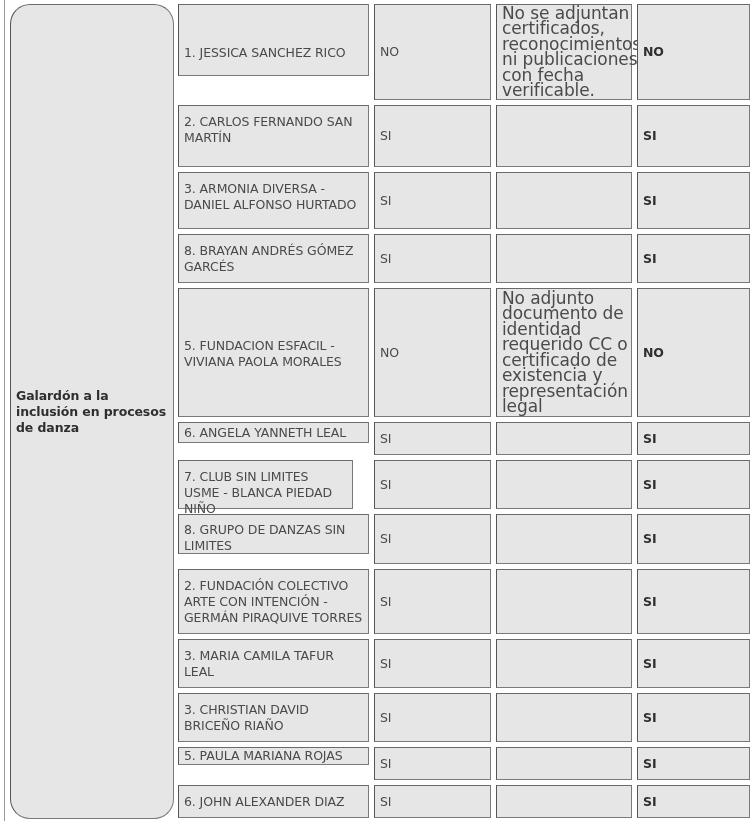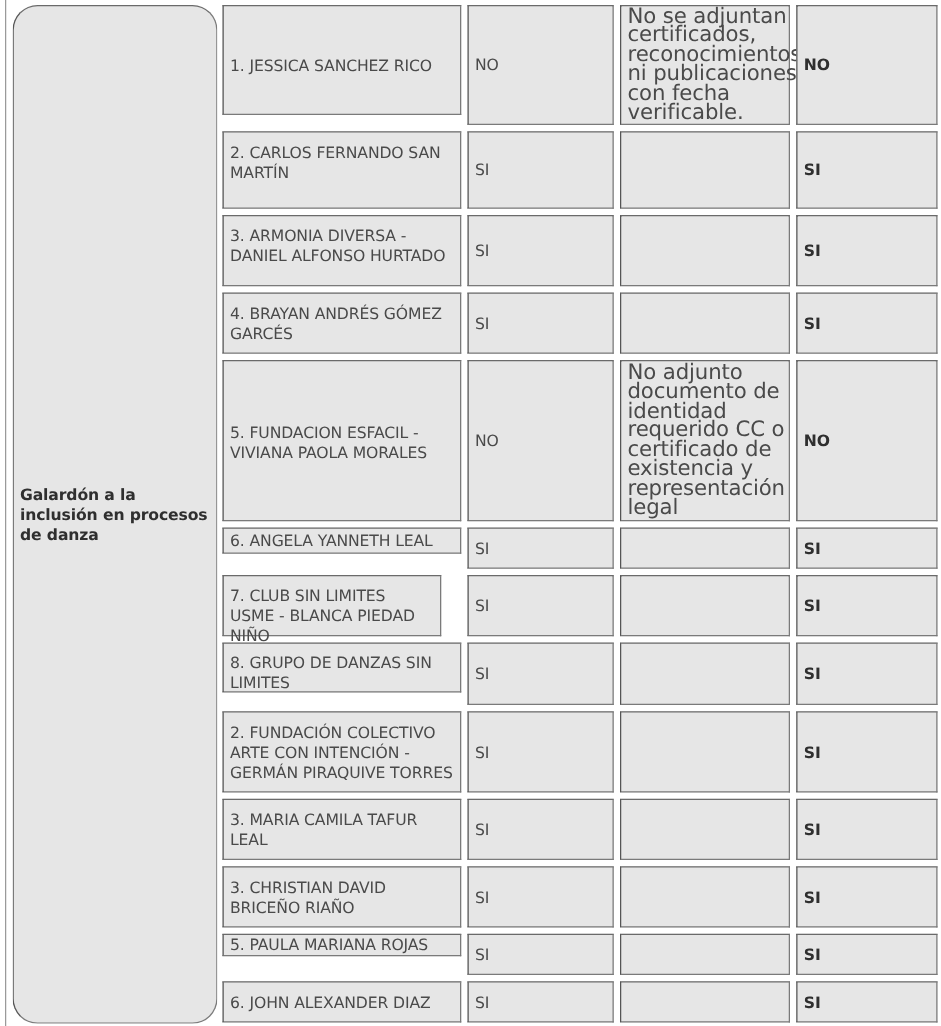--- a/index.html
+++ b/index.html
@@ -32,21 +32,21 @@
 <body>
 
 <div class="outer-line"></div>
 
 <div>
   <div class="cell" style="left:10px; top:4px; width:164px; height:815px;border-radius:20px;">
     <span class="group-label">Galardón a la inclusión en procesos de danza</span>
   </div>
   <div id="rows">
       <div>
-        <div class="cell" style="left: 178px; top: 4px; width: 191px; height: 88px; align-items: flex-start; padding-top: 40px;">
+        <div class="cell" style="left: 178px; top: 4px; width: 191px; height: 72px; align-items: flex-start; padding-top: 40px;">
           <span>1. JESSICA SANCHEZ RICO</span>
         </div>
         <div class="cell" style="left: 374px; top: 4px; width: 117px; height: 96px;">
           <span>NO</span>
         </div>
         <div class="cell" style="left: 496px; top: 4px; width: 136px; height: 96px;">
           <span class="obs">No se adjuntan certificados, reconocimientos ni publicaciones con fecha verificable.</span>
         </div>
         <div class="cell" style="left: 637px; top: 4px; width: 113px; height: 96px;">
           <span class="result">NO</span>
@@ -75,21 +75,21 @@
         </div>
         <div class="cell" style="left: 496px; top: 172px; width: 136px; height: 57px;">
           <span class="obs"></span>
         </div>
         <div class="cell" style="left: 637px; top: 172px; width: 113px; height: 57px;">
           <span class="result">SI</span>
         </div>
       </div>
       <div>
         <div class="cell" style="left: 178px; top: 234px; width: 191px; height: 49px; align-items: flex-start; padding-top: 8px;">
-          <span>4. BRAYAN ANDRÉS GÓMEZ GARCÉS</span>
+          <span>8. BRAYAN ANDRÉS GÓMEZ GARCÉS</span>
         </div>
         <div class="cell" style="left: 374px; top: 234px; width: 117px; height: 49px;">
           <span>SI</span>
         </div>
         <div class="cell" style="left: 496px; top: 234px; width: 136px; height: 49px;">
           <span class="obs"></span>
         </div>
         <div class="cell" style="left: 637px; top: 234px; width: 113px; height: 49px;">
           <span class="result">SI</span>
         </div>

